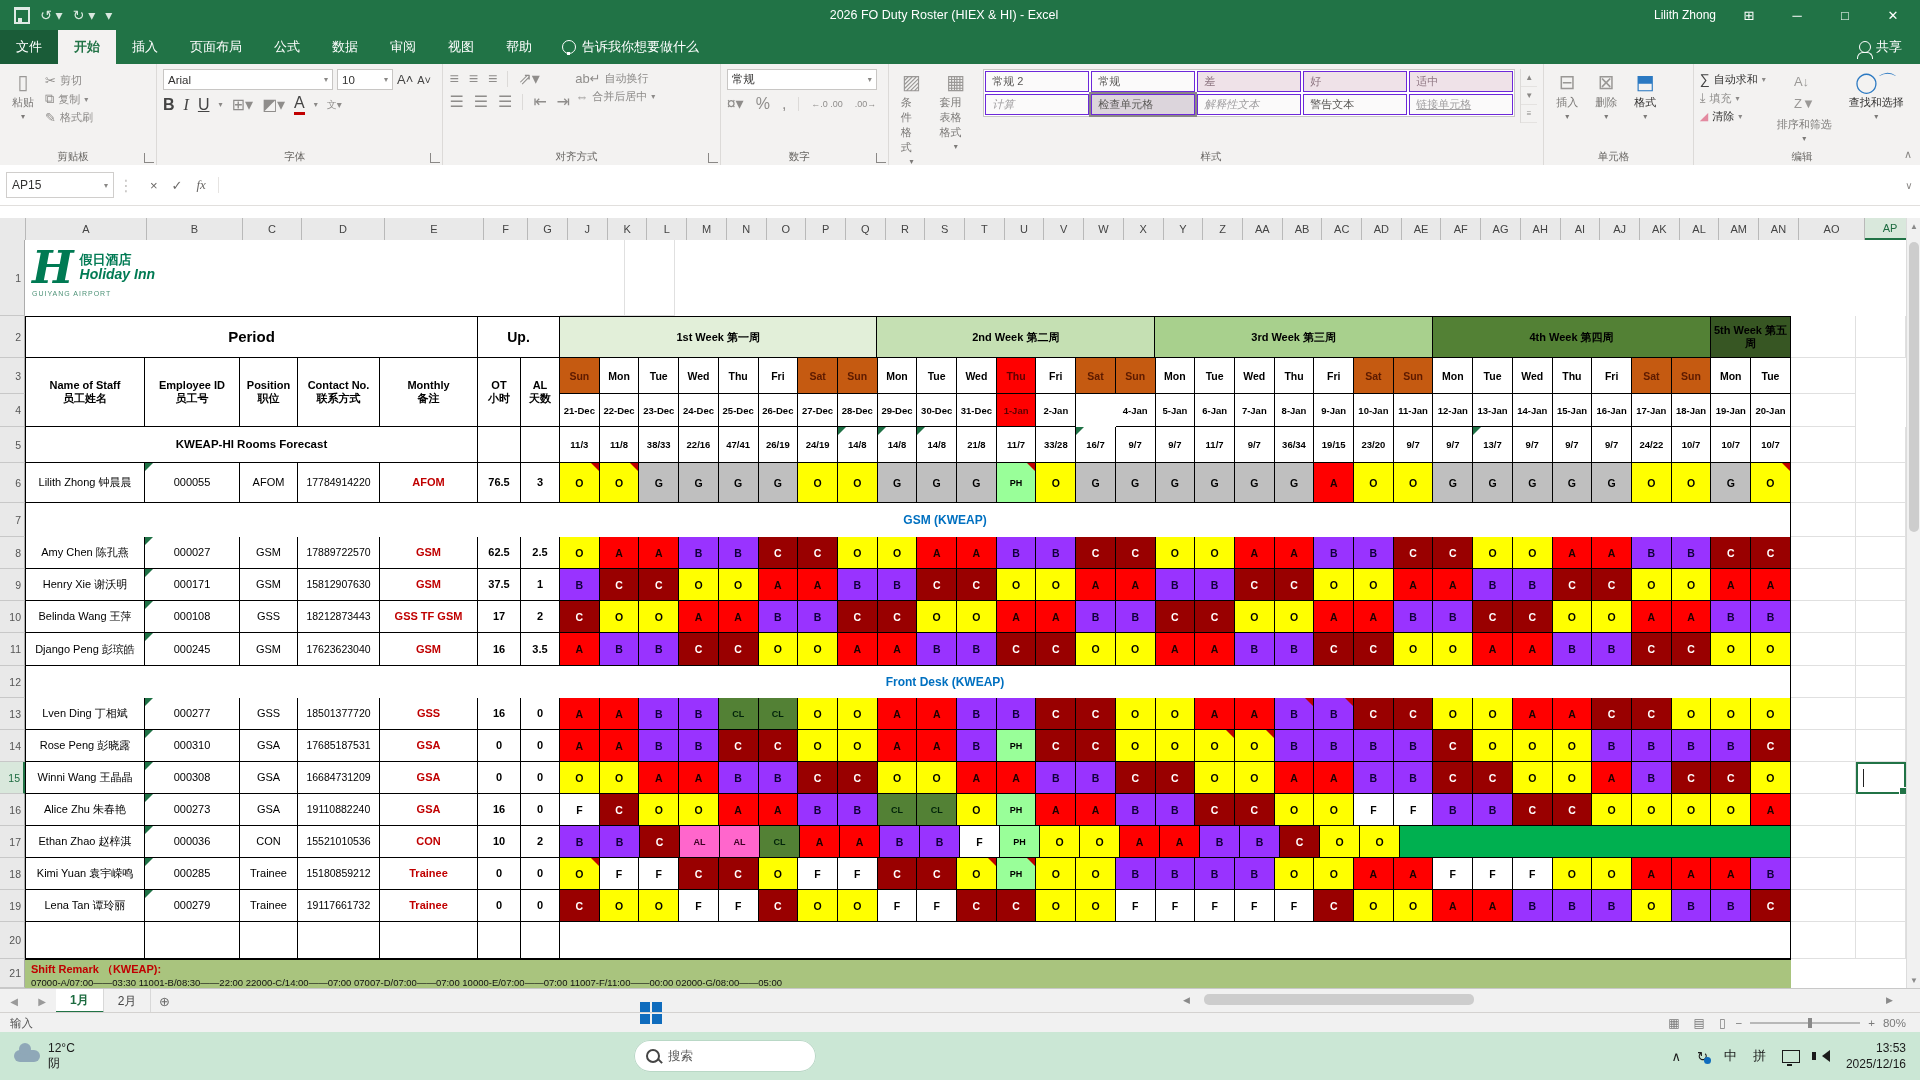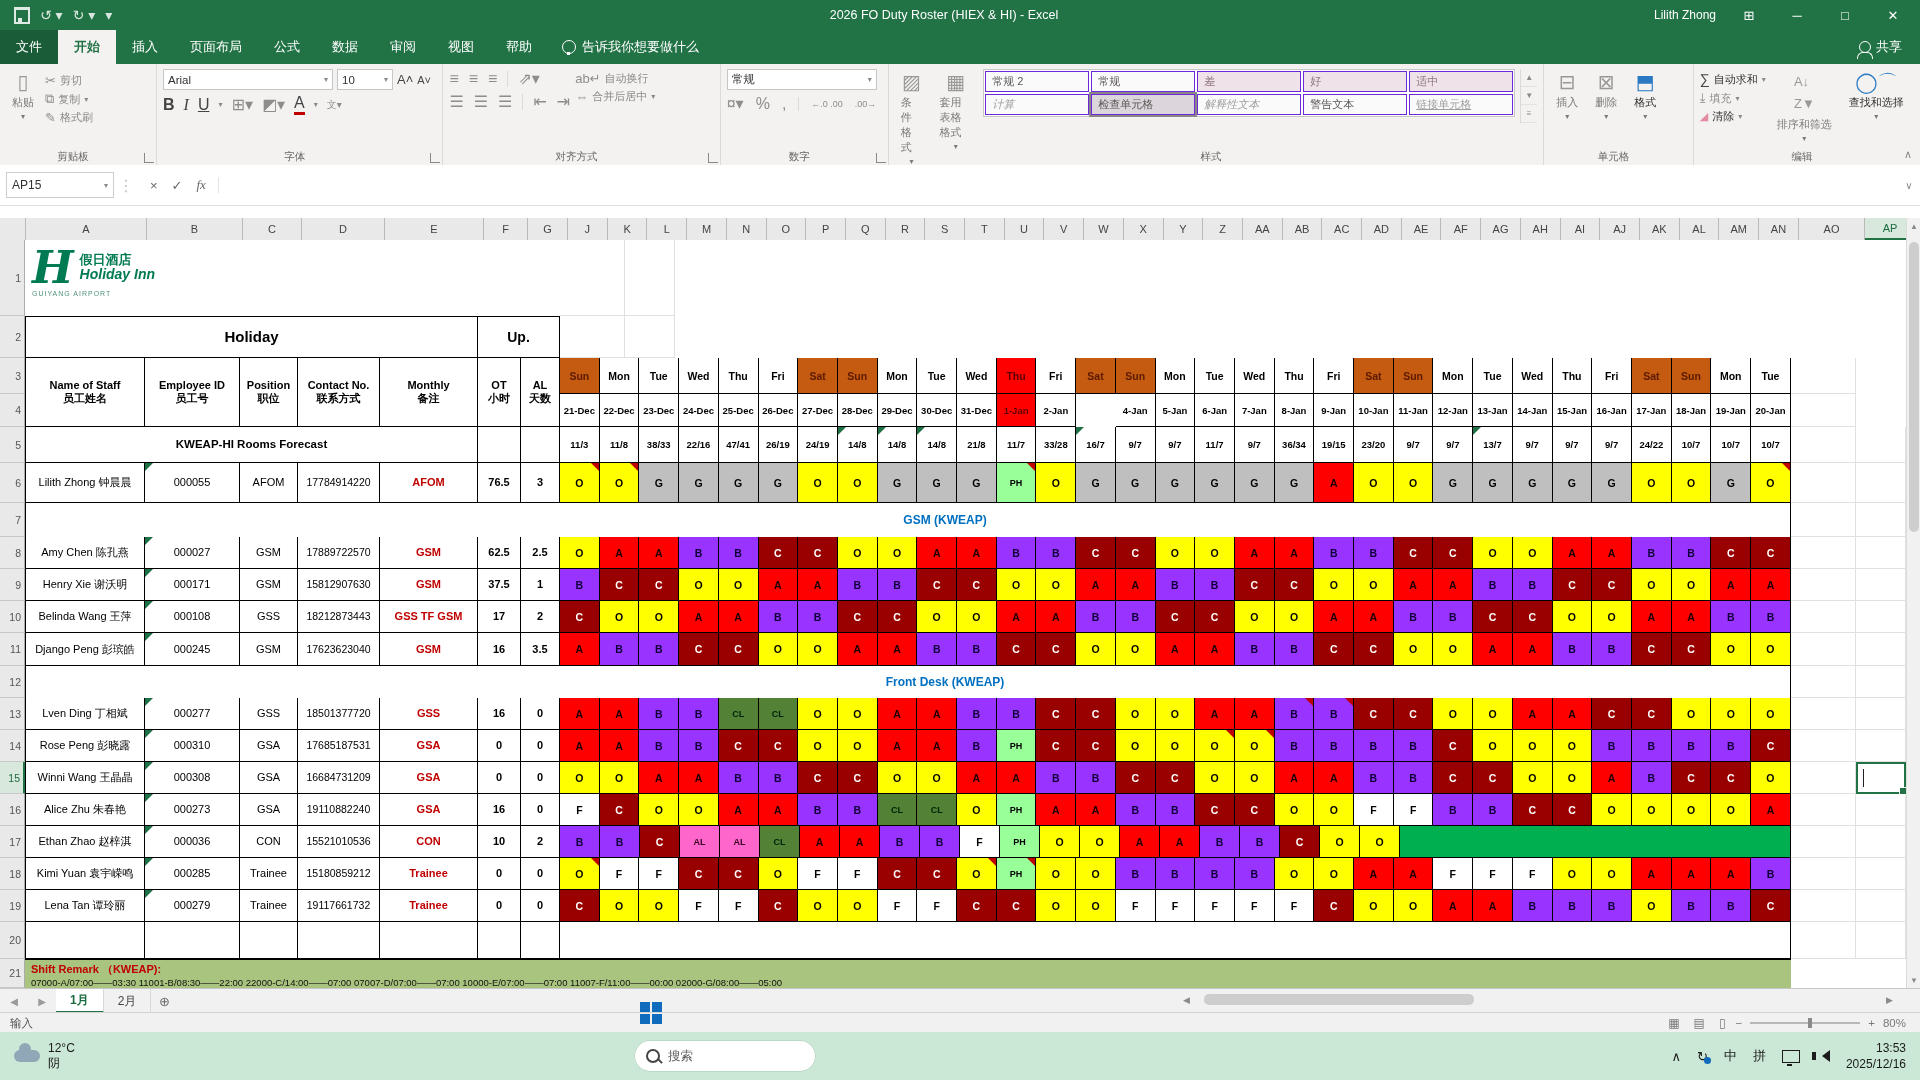--- a/index.html
+++ b/index.html
@@ -407,22 +407,29 @@
 
   <div id="sheetarea">
       <div class="sheetrow" style="top: 240px; height: 76px; width: 1920px;">
         <div class="rowhdr" style="height: 76px;">1</div>
         <div class="cell" style="width: 535px; border: none;"></div>
         <div class="cell" style="width: 65px; border-right: 1px solid rgb(224, 224, 224); border-bottom: 1px solid rgb(224, 224, 224);"></div>
         <div class="cell" style="width: 50px; border-right: 1px solid rgb(224, 224, 224); border-bottom: 1px solid rgb(224, 224, 224);"></div>
       </div>
       <div class="sheetrow" style="top: 316px; height: 42px; width: 1920px;">
         <div class="rowhdr" style="height: 42px;">2</div>
-        <div class="cell" style="width: 453px; font-size: 15px; font-weight: bold; border-left: 1px solid rgb(0, 0, 0); border-top: 1px solid rgb(0, 0, 0);">Holiday</div>
+        <div class="cell" style="width: 453px; font-size: 15px; font-weight: bold; border-left: 1px solid rgb(0, 0, 0); border-top: 1px solid rgb(0, 0, 0);">Period</div>
         <div class="cell" style="width: 82px; font-size: 14px; font-weight: bold; border-top: 1px solid rgb(0, 0, 0);">Up.</div>
+        <div style="width: 1231px; display: flex;">
+          <div class="cell" style="flex: 8 0 0px; background: rgb(226, 239, 217); font-weight: bold; font-size: 11px; border-top: 1px solid rgb(0, 0, 0);">1st Week 第一周</div>
+          <div class="cell" style="flex: 7 0 0px; background: rgb(197, 224, 179); font-weight: bold; font-size: 11px; border-top: 1px solid rgb(0, 0, 0);">2nd Week 第二周</div>
+          <div class="cell" style="flex: 7 0 0px; background: rgb(168, 208, 141); font-weight: bold; font-size: 11px; border-top: 1px solid rgb(0, 0, 0);">3rd Week 第三周</div>
+          <div class="cell" style="flex: 7 0 0px; background: rgb(83, 129, 53); font-weight: bold; font-size: 11px; border-top: 1px solid rgb(0, 0, 0);">4th Week 第四周</div>
+          <div class="cell" style="flex: 2 0 0px; background: rgb(55, 86, 35); font-weight: bold; font-size: 11px; border-top: 1px solid rgb(0, 0, 0);">5th Week 第五周</div>
+        </div>
         <div class="cell" style="width: 65px; border-right: 1px solid rgb(224, 224, 224); border-bottom: 1px solid rgb(224, 224, 224);"></div>
         <div class="cell" style="width: 50px; border-right: 1px solid rgb(224, 224, 224); border-bottom: 1px solid rgb(224, 224, 224);"></div>
       </div>
       <div class="sheetrow" style="top: 358px; height: 69px; width: 1920px;">
         <div style="display: flex; flex-direction: column; flex: 0 0 auto;">
           <div class="rowhdr" style="height: 36px;">3</div>
           <div class="rowhdr" style="height: 33px;">4</div>
         </div>
         <div class="cell" style="width: 120px; font-size: 11px; border-left: 1px solid rgb(0, 0, 0);">
           <div><b>Name of Staff</b><br><b>员工姓名</b></div>

